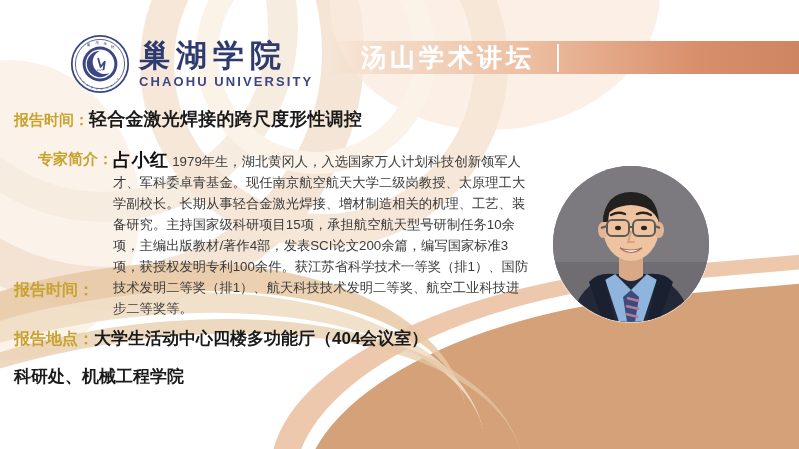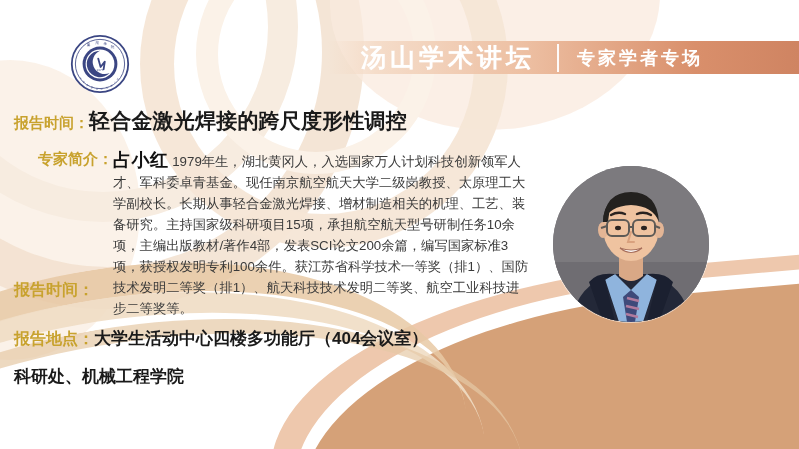--- a/index.html
+++ b/index.html
@@ -165,21 +165,21 @@
     font-size: 16px; font-weight: 700; color: #c8a22e;
     white-space: nowrap; line-height: 1.25;
   }
   .value-strong {
     font-size: 18px; font-weight: 700; color: #1a1a1a;
     white-space: nowrap; line-height: 1.25;
   }
 
   .row-title { left: 14px; top: 4px; align-items: baseline; }
   .row-title .label { font-size: 15px; }
-  .row-title .value-strong { font-size: 21px; letter-spacing: .2px; }
+  .row-title .value-strong { font-size: 18px; letter-spacing: .2px; }
 
   .row-bio { left: 14px; top: 44px; margin-left: 24px; }
   .row-bio .label { font-size: 15px; padding-top: 2px; }
   .bio-body { width: 418px; }
   .bio-name {
     font-size: 18px; font-weight: 700; color: #111111;
     letter-spacing: .5px;
   }
   .bio-text {
     font-size: 13.3px; color: #3a3a3a; line-height: 21px;
@@ -247,26 +247,29 @@
             <text x="43" y="93" transform="rotate(0 43 93)">H</text>
             <text x="51" y="93" transform="rotate(8 51 93)">U</text>
             <text x="60" y="91" transform="rotate(18 60 91)">U</text>
             <text x="67" y="87" transform="rotate(28 67 87)">N</text>
             <text x="73" y="81" transform="rotate(38 73 81)">I</text>
             <text x="77" y="75" transform="rotate(48 77 75)">V</text>
           </g>
           <text x="50" y="62" text-anchor="middle" fill="#3b4683" font-size="4.5" font-family="DejaVu Sans, sans-serif">1977</text>
         </svg>
       </span>
+      <span class="uni-names">
+        <span class="uni-cn">巢湖学院</span>
+        <span class="uni-en">CHAOHU  UNIVERSITY</span>
+      </span>
     </div>
 
     <div class="banner">
       <span class="banner-main">汤山学术讲坛</span>
       <span class="banner-sep"></span>
-      <span class="banner-sub">专家学者专场</span>
     </div>
   </div>
 
   <div class="content">
 
     <div class="row row-title">
       <span class="label">报告时间：</span>
       <span class="value-strong">轻合金激光焊接的跨尺度形性调控</span>
     </div>
 

